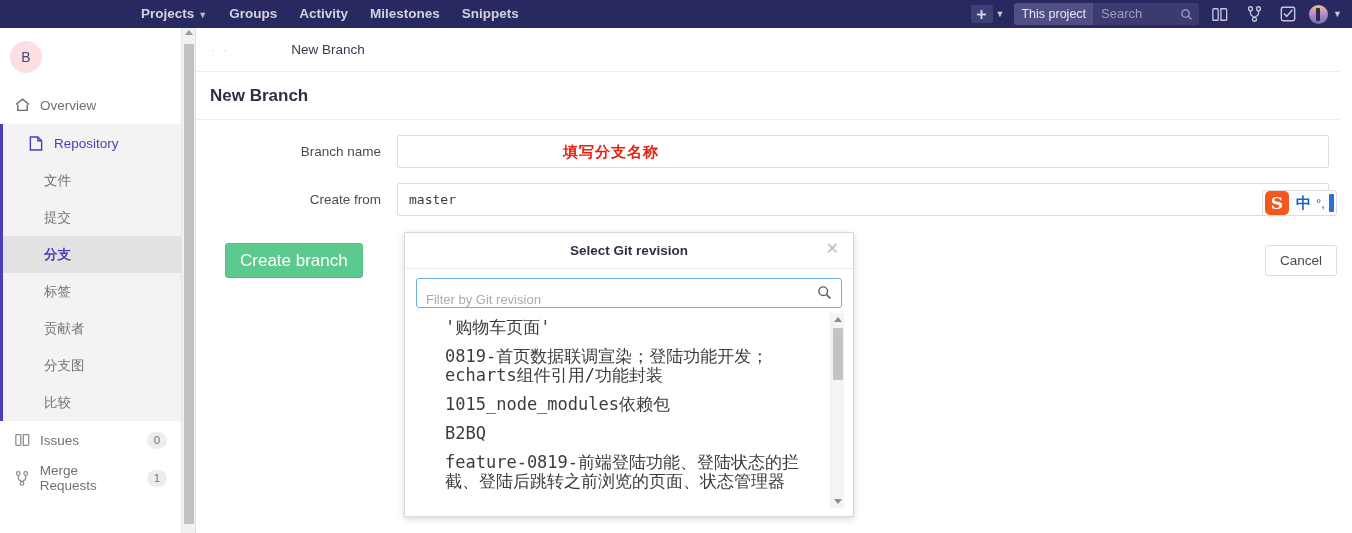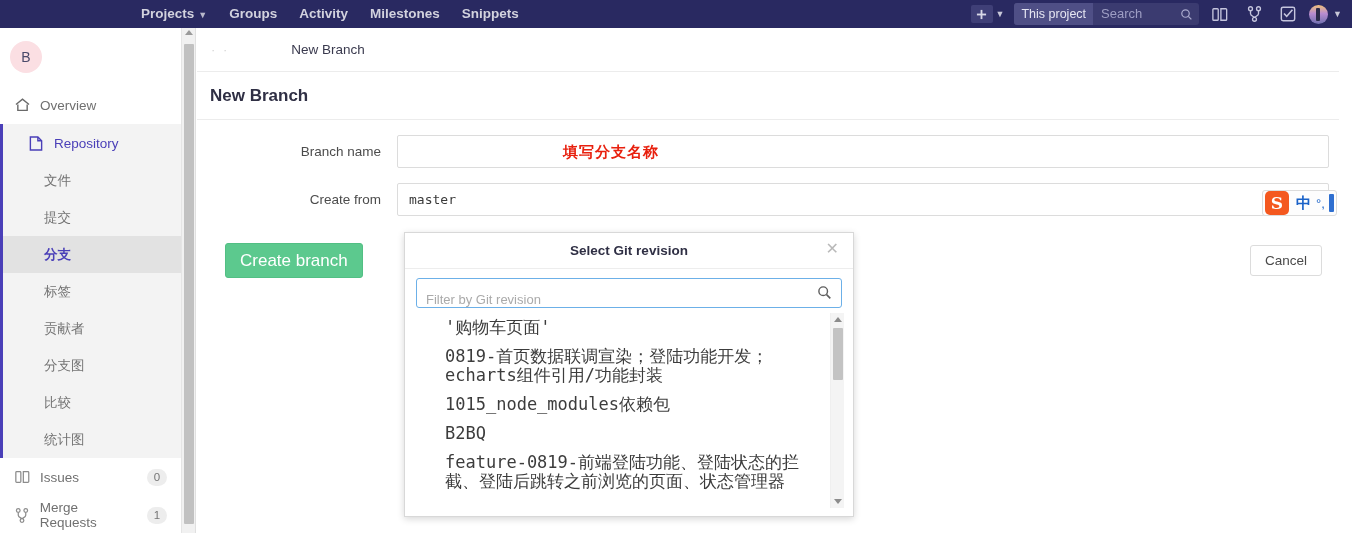--- a/index.html
+++ b/index.html
@@ -158,21 +158,21 @@
     border-top:5px solid #b4b4b4;
   }
 
   .btn-row { display: flex; align-items: center; margin-top: 26px; }
   .btn-create {
     margin-left: 28px; background: #5cc98e; color: #fff;
     border: 1px solid #52bf84; border-radius: 3px;
     font-size: 17px; padding: 8px 14px; line-height: 1;
   }
   .btn-cancel {
-    margin-left: auto; margin-right: 30px;
+    margin-left: auto; margin-right: 15px;
     background: #fff; color: #4a4a4a; border: 1px solid #dcdcdc;
     border-radius: 3px; font-size: 13.5px; padding: 8px 14px; line-height: 1;
   }
 
   
   .gitrev-panel {
     position: absolute; left: 404px; top: 232px; width: 450px; height: 285px;
     background: #fff; border: 1px solid #d8d8d8;
     box-shadow: 0 2px 7px rgba(0,0,0,.16);
     z-index: 40;
@@ -351,23 +351,20 @@
       </div>
       <div class="sub-item">
         <span>贡献者</span>
       </div>
       <div class="sub-item">
         <span>分支图</span>
       </div>
       <div class="sub-item">
         <span>比较</span>
       </div>
-      <div class="sub-item">
-        <span>统计图</span>
-      </div>
     </div>
 
     <div class="nav-item">
       <span class="ico">
         <svg width="15" height="14" viewBox="0 0 18 16" aria-hidden="true">
           <rect x="1" y="1.5" width="6" height="13" rx="1" fill="none" stroke="#8c8c8c" stroke-width="1.5"></rect>
           <path d="M10 1.5h5.5a1 1 0 0 1 1 1v11a1 1 0 0 1-1 1H10z" fill="none" stroke="#8c8c8c" stroke-width="1.5"></path>
         </svg>
       </span>
       <span>Issues</span>

